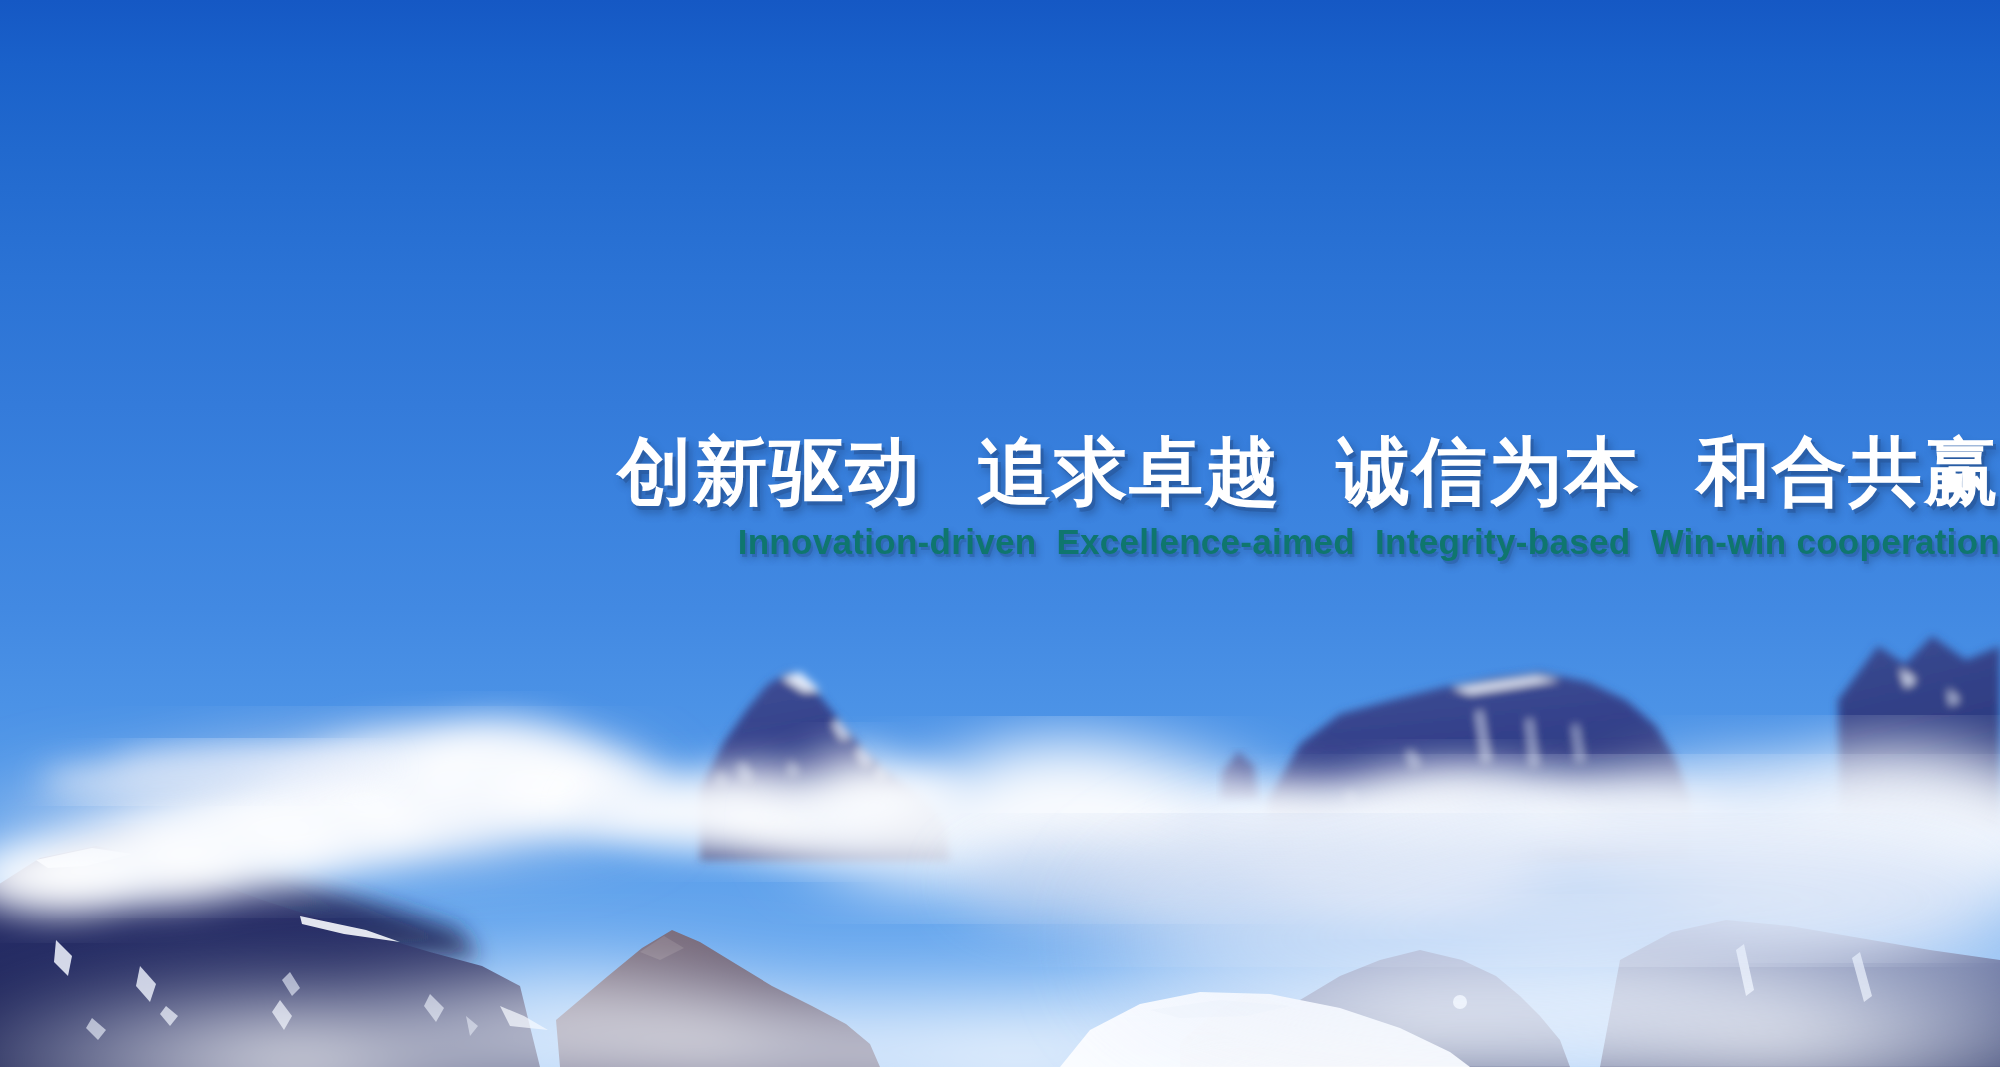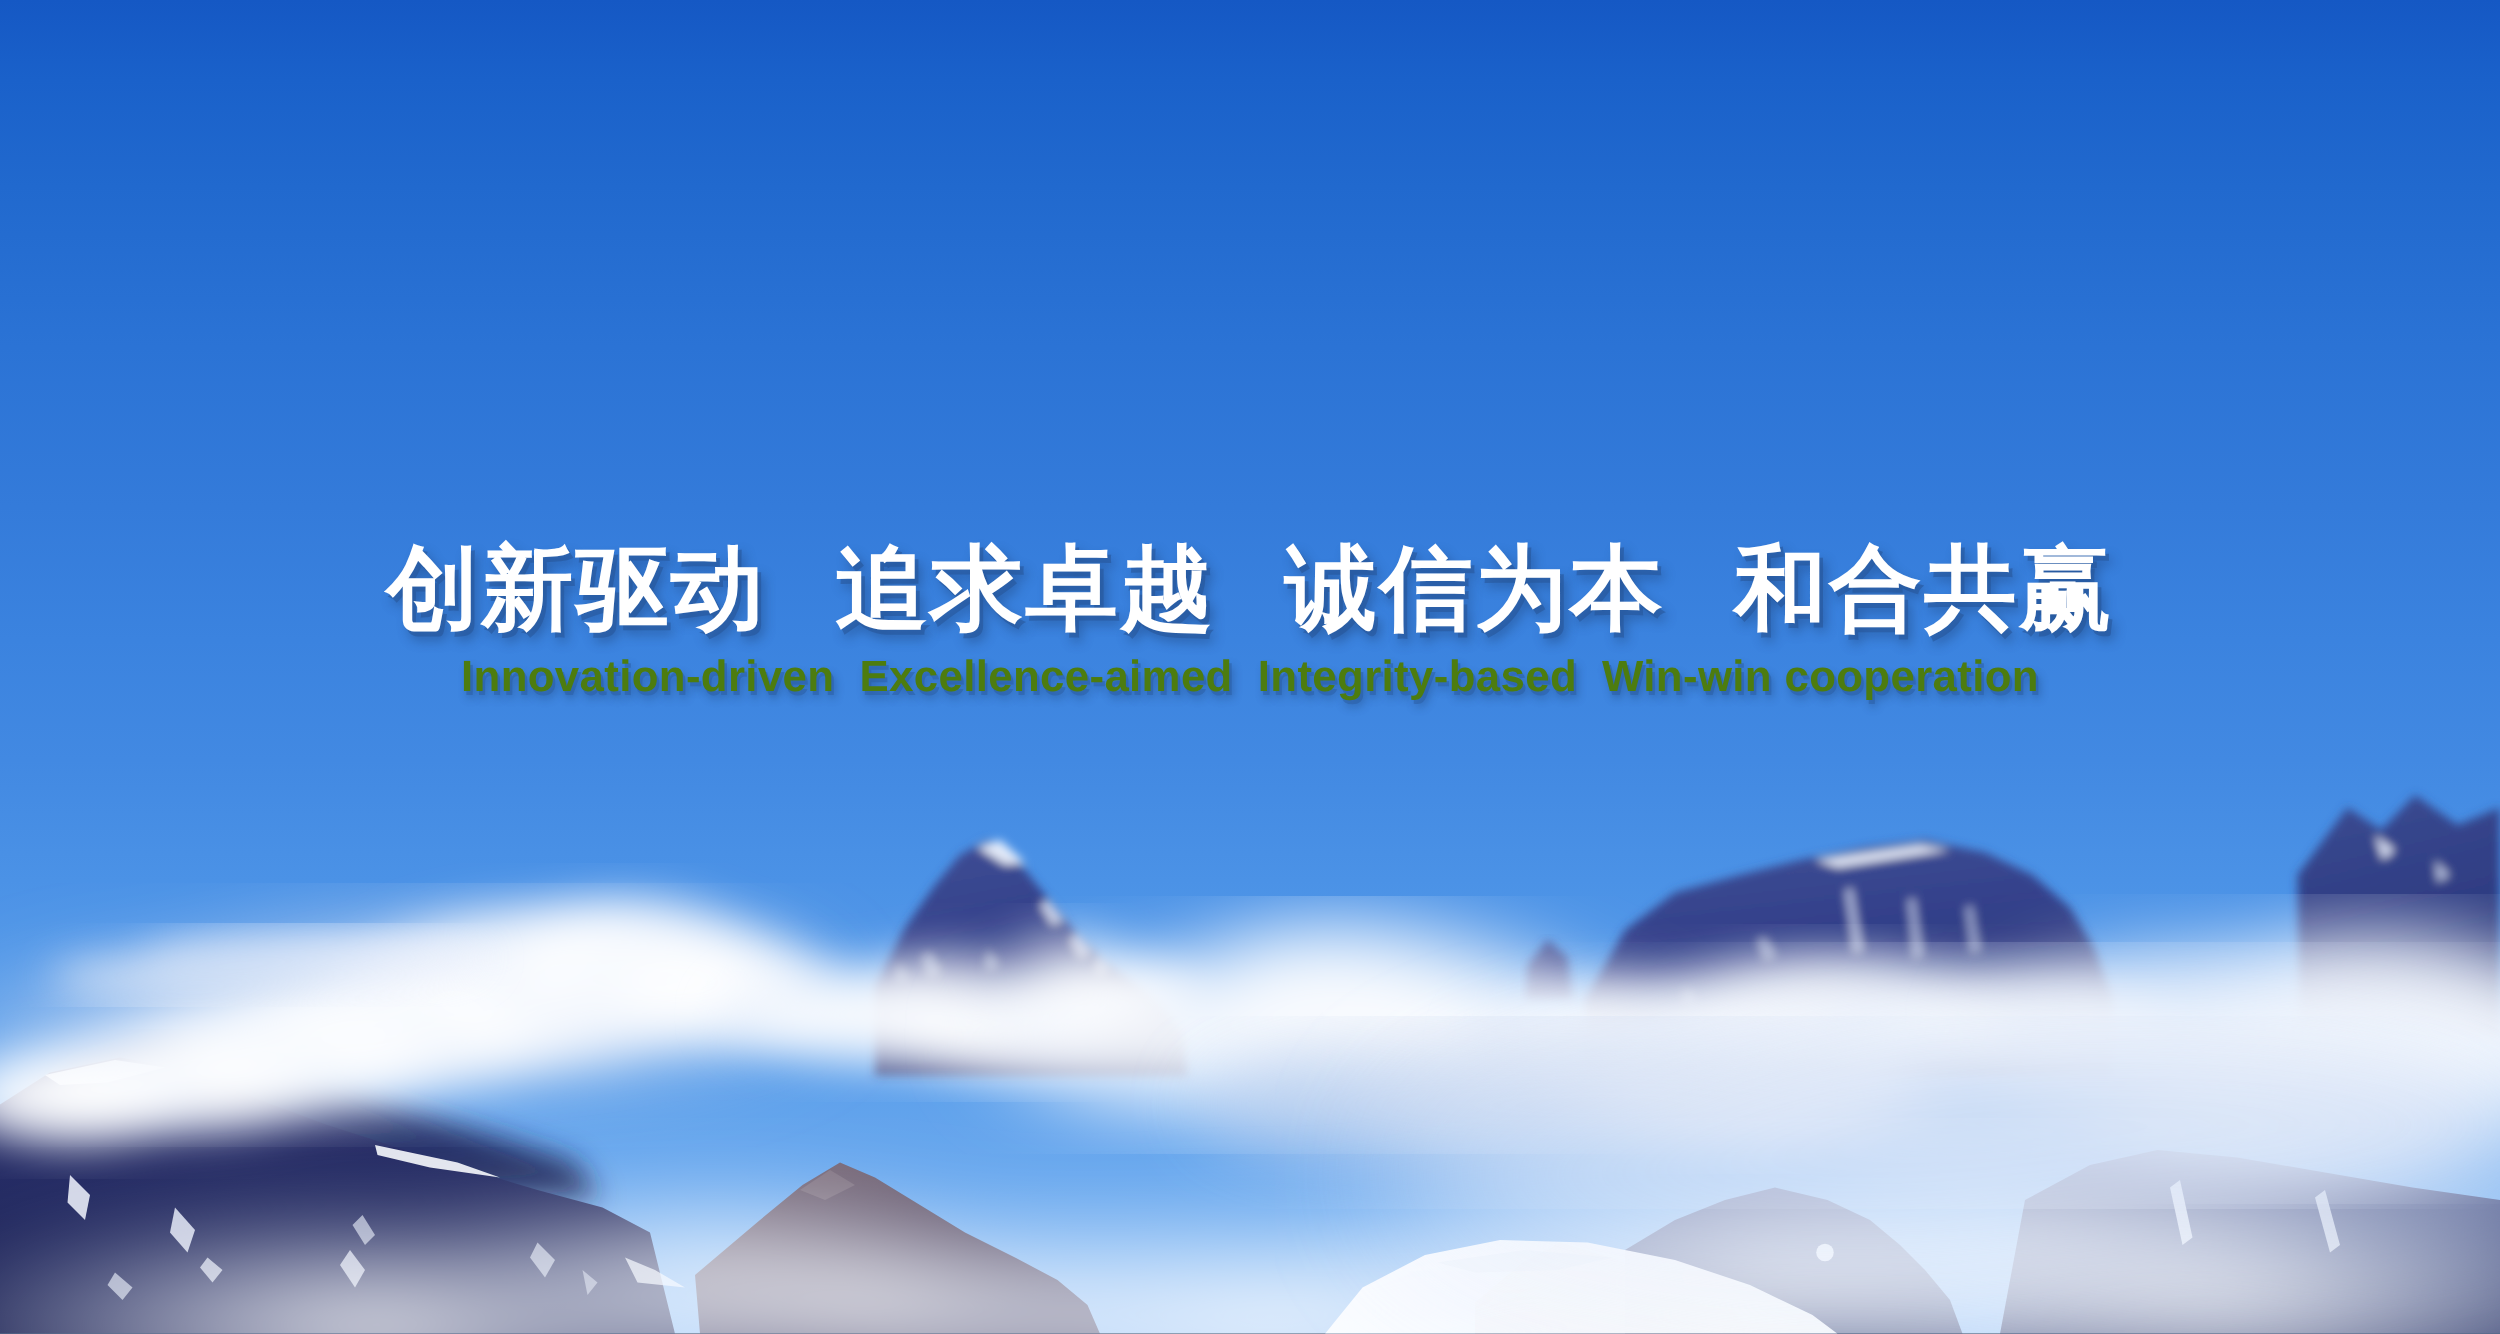--- a/index.html
+++ b/index.html
@@ -44,40 +44,40 @@
     height: 1067px;
     pointer-events: none;
   }
 
   
   .slogan-block {
     position: absolute;
     left: 0;
     top: 432px;
     width: 2000px;
-    text-align: center;
+    text-align: right;
     z-index: 40;
   }
   .slogan-cn {
     font-size: 74px;
     font-weight: 700;
     color: #ffffff;
     letter-spacing: 2px;
     line-height: 1.08;
     white-space: pre;
     text-shadow:
       3px 4px 0 rgba(38, 84, 150, 0.55),
       5px 7px 9px rgba(24, 58, 108, 0.45);
     font-family: "DejaVu Sans", "Liberation Sans", sans-serif;
   }
   .slogan-en {
     margin-top: 10px;
     font-size: 35px;
     font-weight: 700;
-    color: #4d7c0f;
+    color: #0f766e;
     letter-spacing: 0.3px;
     white-space: pre;
     text-shadow:
       2px 3px 0 rgba(42, 92, 160, 0.50),
       3px 5px 7px rgba(24, 58, 108, 0.42);
     font-family: "Liberation Sans", "DejaVu Sans", sans-serif;
   }
 </style>
 </head>
 <body>

